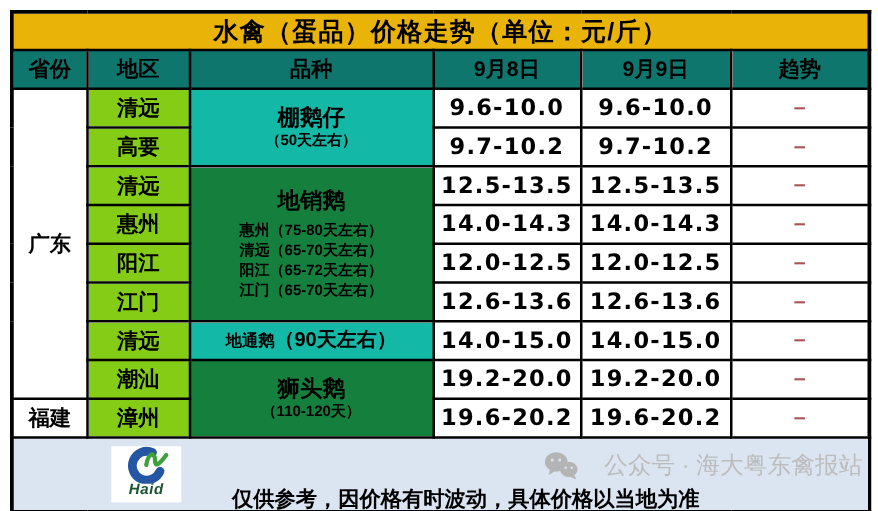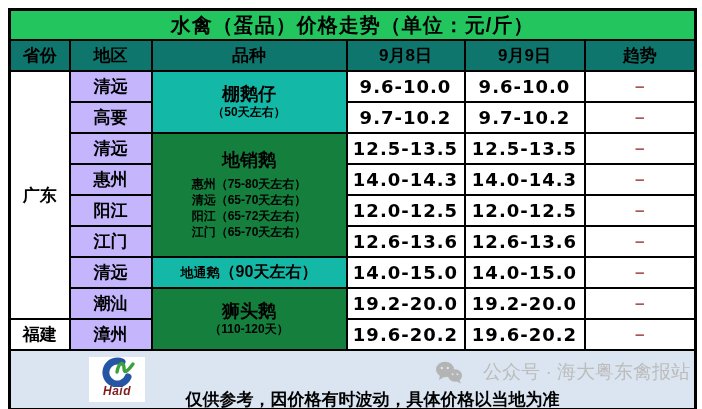--- a/index.html
+++ b/index.html
@@ -8,47 +8,47 @@
     font-family:"Liberation Sans","DejaVu Sans",sans-serif;
     color:#000;position:relative;overflow:hidden;
   }
   .sheet{position:absolute;left:8px;top:8px;}
   table{
     border-collapse:collapse;table-layout:fixed;width:686px;
     border:3px solid #000;
   }
   td{border:2px solid #000;text-align:center;vertical-align:middle;padding:0;overflow:hidden;}
   tr.title-row td{
-    height:28px;background:#22c55e;font-weight:bold;font-size:20px;letter-spacing:1px;
+    height:28px;background:#eab308;font-weight:bold;font-size:20px;letter-spacing:1px;
   }
   tr.head-row td{
     height:29px;background:#0f766e;font-weight:bold;font-size:17px;
   }
   tr.data-row{height:31px;}
   td.prov{background:#ffffff;font-weight:bold;font-size:17px;}
-  td.reg{background:#c4b5fd;font-weight:bold;font-size:17px;}
+  td.reg{background:#84cc16;font-weight:bold;font-size:17px;}
   td.breed{padding:2px 0;}
   td.breed.bg-blue{background:#14b8a6;}
   td.breed.bg-peach{background:#15803d;}
   .bname{font-weight:bold;font-size:18px;line-height:1.25;}
   .bsub{font-weight:bold;font-size:12px;line-height:1.3;}
   .bsub-lines{font-weight:bold;font-size:12px;line-height:1.35;margin-top:4px;}
   .bname-inline{font-weight:bold;font-size:13px;}
   .bsub-inline{font-weight:bold;font-size:16px;}
   td.price{background:#ffffff;font-weight:bold;font-size:18px;letter-spacing:1px;
     font-family:"DejaVu Sans","Liberation Sans",sans-serif;}
   td.trend{background:#ffffff;}
   .dash{color:#a85555;font-weight:bold;font-size:17px;line-height:1;}
   tr.footer-row td{height:57px;background:#dbe5f1;position:relative;}
   .footer-wrap{position:relative;width:100%;height:57px;}
   .flogo{
     position:absolute;left:78px;top:6px;width:56px;height:45px;background:#ffffff;
     display:flex;flex-direction:column;align-items:center;justify-content:flex-start;
   }
-  .haid-text{font-weight:bold;font-style:italic;font-size:12px;color:#7f1d1d;margin-top:-3px;letter-spacing:0.5px;}
+  .haid-text{font-weight:bold;font-style:italic;font-size:12px;color:#14532d;margin-top:-3px;letter-spacing:0.5px;}
   .fcenter{
     position:absolute;left:0;top:0;width:100%;height:100%;
     display:flex;flex-direction:column;justify-content:flex-start;gap:3px;margin-top:37px;
   }
   .fline1{font-weight:bold;font-size:17px;text-align:center;padding-left:40px;}
   .fline2{font-weight:bold;font-size:17px;text-align:center;}
   .fwm{
     position:absolute;right:4px;bottom:23px;display:flex;align-items:center;gap:20px;
     color:#bcbcbc;font-size:19px;white-space:nowrap;
   }

